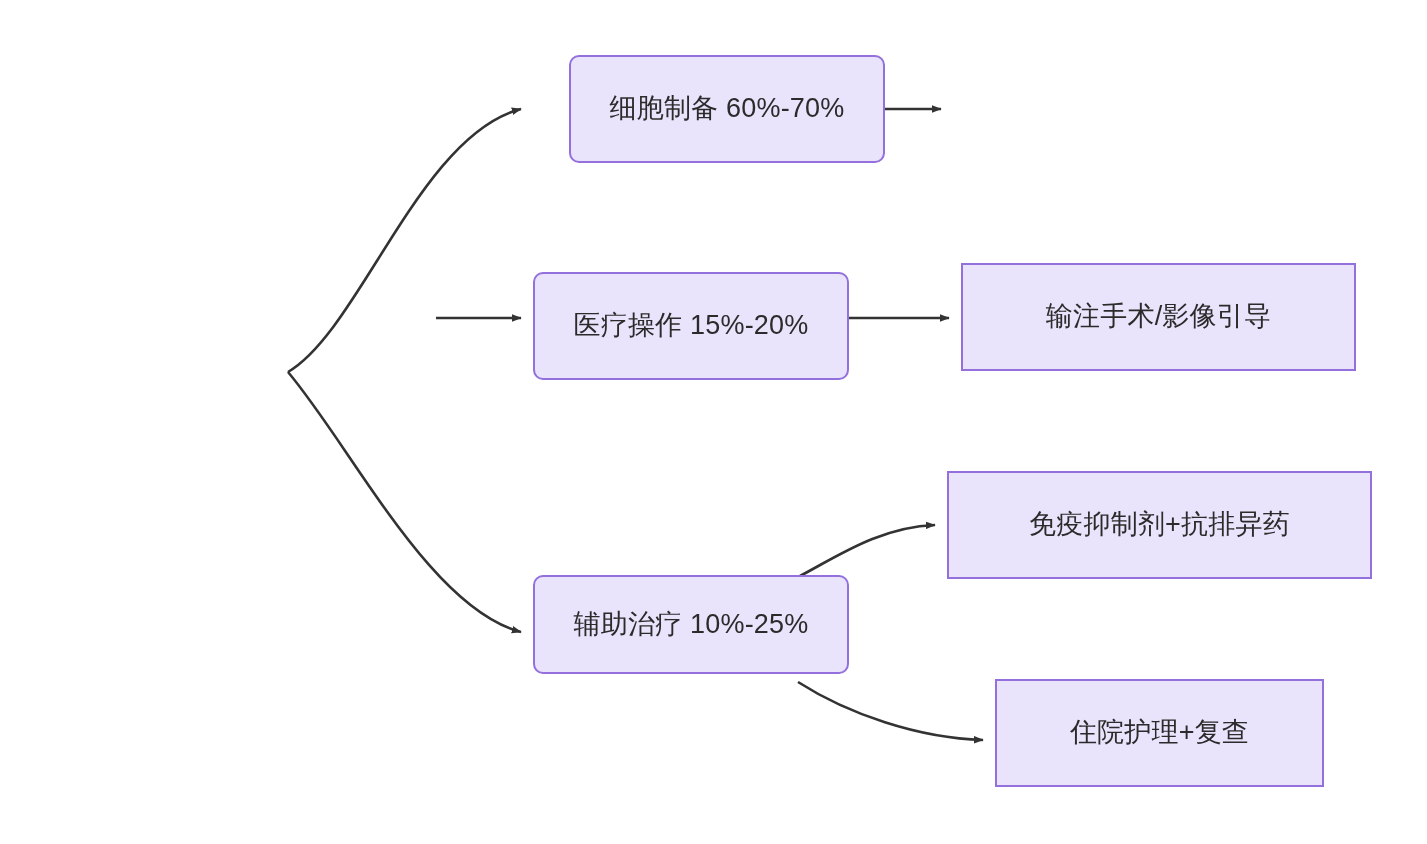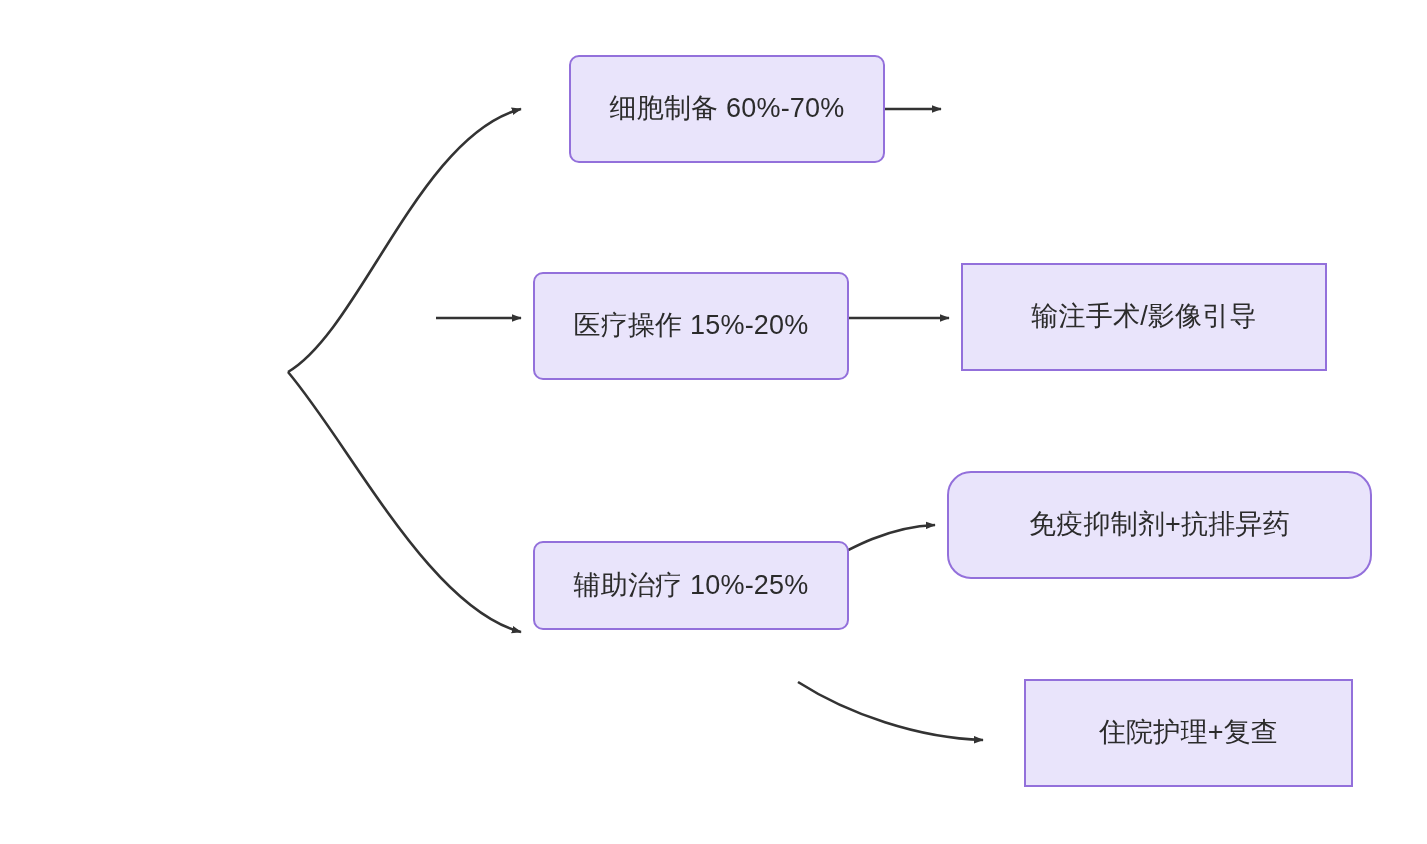--- a/index.html
+++ b/index.html
@@ -79,30 +79,30 @@
 
 
   <div class="node rounded" style="left:533px; top:55px; width:316px; height:108px;margin-left:36px;">
     <span class="node-label">细胞制备 60%-70%</span>
   </div>
 
   <div class="node rounded" style="left:533px; top:264px; width:316px; height:108px;margin-top:8px;">
     <span class="node-label">医疗操作 15%-20%</span>
   </div>
 
-  <div class="node rounded" style="left:533px; top:541px; width:316px; height:89px;">
+  <div class="node rounded" style="left:533px; top:575px; width:316px; height:99px;">
     <span class="node-label">辅助治疗 10%-25%</span>
   </div>
 
 
-  <div class="node sharp" style="left:961px; top:263px; width:366px; height:108px;">
+  <div class="node sharp" style="left:961px; top:263px; width:395px; height:108px;">
     <span class="node-label">输注手术/影像引导</span>
   </div>
 
-  <div class="node sharp" style="left:947px; top:471px; width:425px; height:108px;border-radius:24px;">
+  <div class="node sharp" style="left:947px; top:471px; width:425px; height:108px;">
     <span class="node-label">免疫抑制剂+抗排异药</span>
   </div>
 
-  <div class="node sharp" style="left:995px; top:679px; width:329px; height:108px;margin-left:29px;">
+  <div class="node sharp" style="left:995px; top:679px; width:329px; height:108px;">
     <span class="node-label">住院护理+复查</span>
   </div>
 
 </div>
 
 </body></html>

